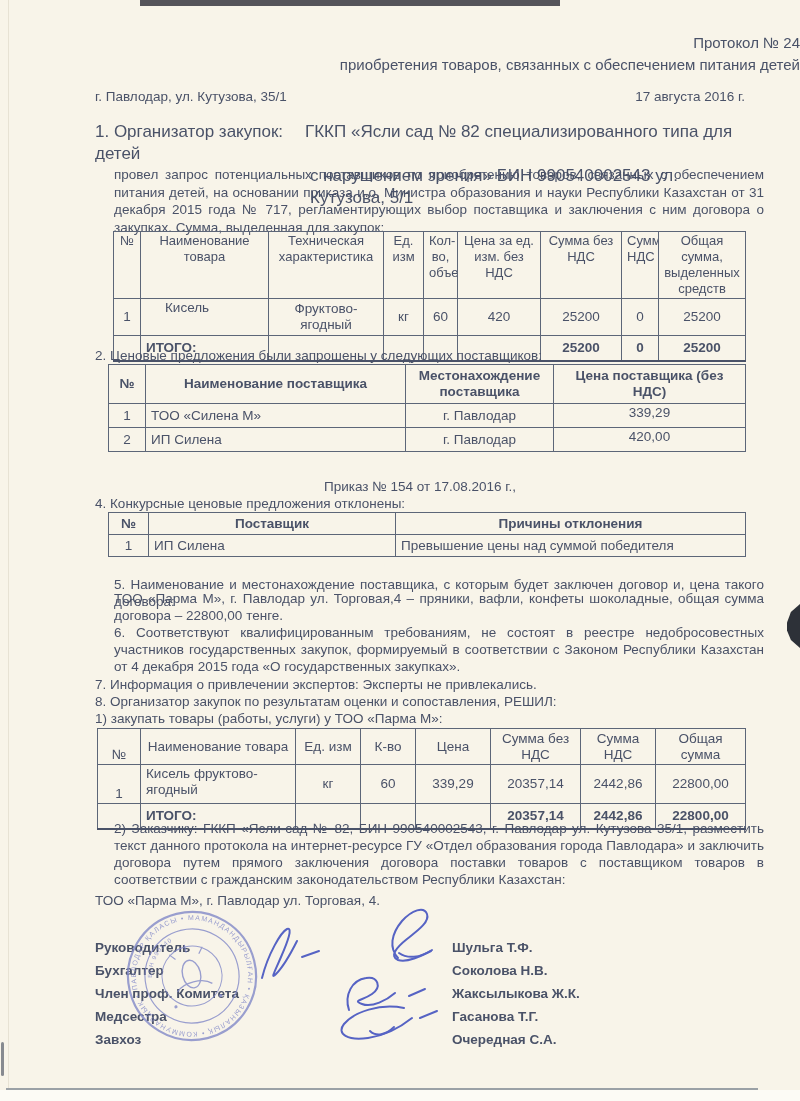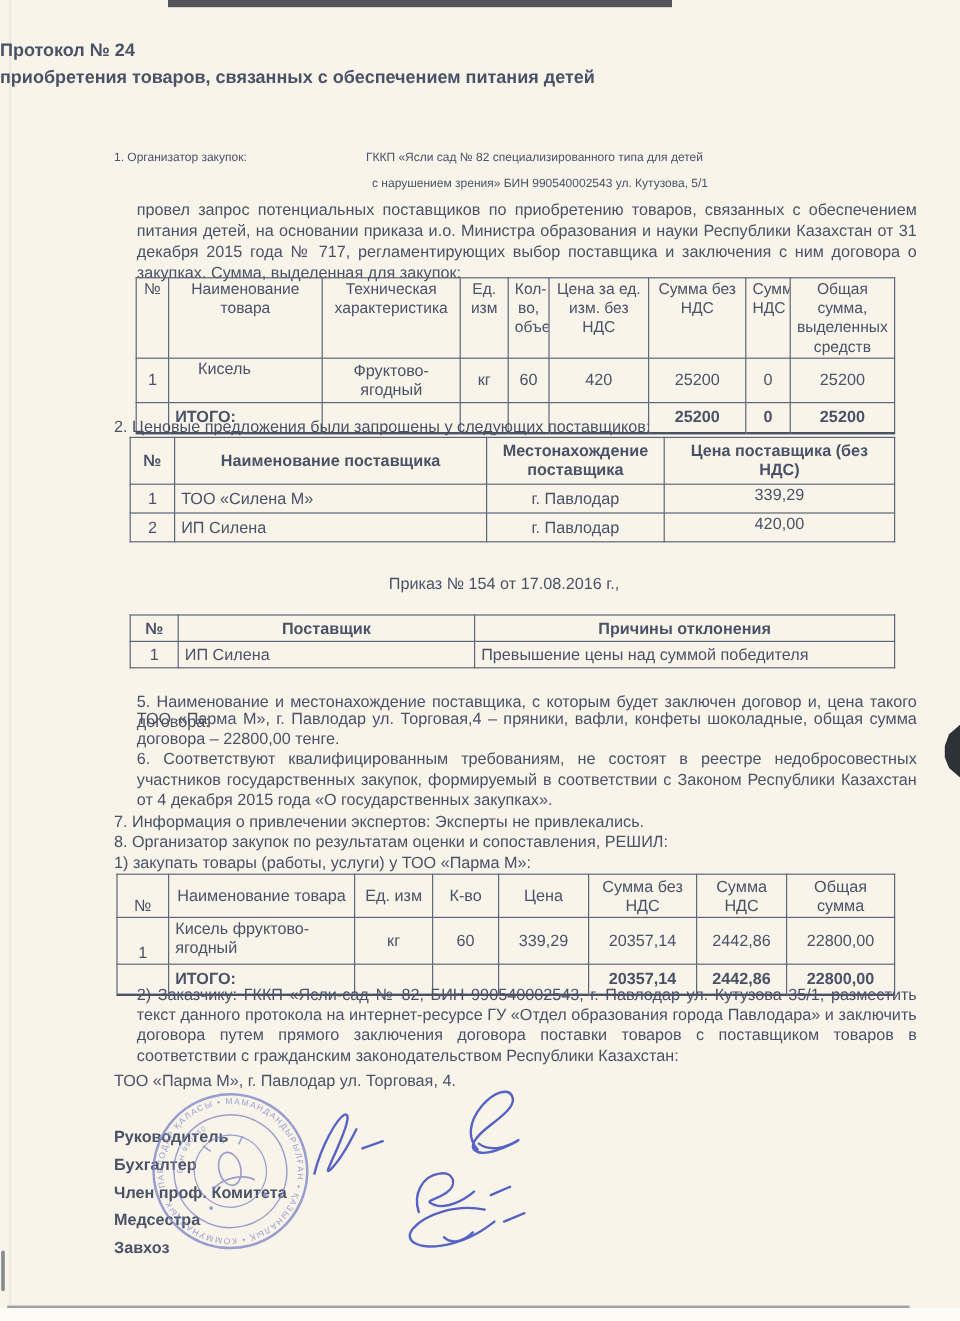--- a/index.html
+++ b/index.html
@@ -7,26 +7,26 @@
     position:relative;width:800px;height:1101px;overflow:hidden;
     background:#f8f4e9;
     font-family:"Liberation Sans","DejaVu Sans",sans-serif;
     color:#4a5268;
   }
   .abs{position:absolute;}
   .center{text-align:center;}
   .bold{font-weight:bold;}
   .body-text{font-size:13.5px;line-height:17.5px;}
   .just{text-align:justify;margin-left:19px;}
-  .title{font-size:15px;font-weight:bold;width:100%;text-align:left;}
+  .title{font-size:15px;font-weight:normal;width:100%;text-align:right;}
   
   .locdate{left:95px;width:650px;display:flex;justify-content:space-between;font-size:13.5px;}
   
   .pblock{left:95px;width:650px;}
-  .p1head{font-size:10px;line-height:22px;}
+  .p1head{font-size:17px;line-height:22px;}
   .p1head .lbl{display:inline-block;width:210px;}
   .p1head .ind{padding-left:215px;}
   
   table{border-collapse:collapse;table-layout:fixed;}
   td{border:1px solid #5d6678;padding:1px 5px;font-size:13.5px;line-height:16px;
      overflow:hidden;}
   .hdr td{text-align:center;vertical-align:middle;}
   .t1 .hdr td{vertical-align:top;font-size:13px;}
   .num{text-align:center;}
   .lft{text-align:left;}
@@ -52,20 +52,24 @@
   <div class="abs artifact-paperedge"></div>
   <div class="abs artifact-topstrip"></div>
   <div class="abs artifact-wedge"></div>
   <div class="abs artifact-bottomline"></div>
   <div class="abs artifact-bottomarea"></div>
   <div class="abs artifact-leftedge"></div>
 
   <div class="abs title" style="top:34px;left:0;">Протокол № 24</div>
   <div class="abs title" style="top:56px;left:0;">приобретения товаров, связанных с обеспечением питания детей</div>
 
+  <div class="abs locdate" style="top:89px;">
+    <span>г. Павлодар, ул. Кутузова, 35/1</span>
+    <span>17 августа 2016 г.</span>
+  </div>
 
   <div class="abs pblock p1head" style="top:121px;">
     <div>
       <span class="lbl">1. Организатор закупок:</span><span>ГККП «Ясли сад № 82 специализированного типа для детей</span>
     </div>
     <div class="ind">с нарушением зрения»    БИН 990540002543 ул. Кутузова, 5/1</div>
   </div>
   <div class="abs pblock body-text just" style="top:166px;">провел запрос потенциальных поставщиков по приобретению товаров, связанных с обеспечением питания детей, на основании приказа и.о. Министра образования и науки Республики Казахстан от 31 декабря 2015 года № 717, регламентирующих выбор поставщика и заключения с ним договора о закупках. Сумма, выделенная для закупок:</div>
 
   <table class="abs t1" style="top:231px;left:113px;width:632px;">
@@ -142,20 +146,21 @@
     <tr>
       <td class="num" style="height:21px;">2</td>
       <td class="lft">ИП Силена</td>
       <td class="num">г. Павлодар</td>
       <td class="num" style="vertical-align:top;">420,00</td>
     </tr>
   </tbody>
     </table>
 
   <div class="abs pblock body-text center" style="top:478px;">Приказ № 154 от 17.08.2016 г.,</div>
+  <div class="abs pblock body-text" style="top:495px;">4. Конкурсные ценовые предложения  отклонены:</div>
 
   <table class="abs" style="top:512px;left:108px;width:637px;">
     <colgroup>
         <col style="width:40px">
         <col style="width:247px">
         <col style="width:350px">
       </colgroup>
     <tbody>
         <tr class="hdr bold">
       <td style="height:19px;">№</td>
@@ -224,20 +229,27 @@
 
   <div class="abs pblock body-text just" style="top:820px;line-height:17px;">2) Заказчику: ГККП «Ясли-сад № 82, БИН 990540002543, г. Павлодар ул. Кутузова 35/1, разместить текст данного протокола на интернет-ресурсе ГУ «Отдел образования города Павлодара» и заключить договора путем прямого заключения договора поставки товаров с поставщиком товаров в соответствии с гражданским законодательством Республики Казахстан:</div>
   <div class="abs pblock body-text" style="top:892px;line-height:17px;">ТОО  «Парма М», г. Павлодар ул. Торговая, 4.</div>
 
   <div class="abs sigcol" style="top:936px;left:95px;width:220px;">
     <div>Руководитель</div>
     <div>Бухгалтер</div>
     <div>Член  проф. Комитета</div>
     <div>Медсестра</div>
     <div>Завхоз</div>
+  </div>
+  <div class="abs sigcol" style="top:936px;left:452px;width:220px;">
+    <div>Шульга Т.Ф.</div>
+    <div>Соколова Н.В.</div>
+    <div>Жаксылыкова Ж.К.</div>
+    <div>Гасанова Т.Г.</div>
+    <div>Очередная С.А.</div>
   </div>
 
   <div class="abs" style="top:906px;left:122px;width:140px;height:140px;opacity:.8;transform:rotate(-14deg);">
     <svg width="140" height="140" viewBox="0 0 140 140">
       <defs>
         <path id="ringA" d="M70,70 m-56,0 a56,56 0 1,1 112,0 a56,56 0 1,1 -112,0"></path>
         <path id="ringB" d="M70,70 m-40,0 a40,40 0 1,1 80,0 a40,40 0 1,1 -80,0"></path>
       </defs>
       <circle cx="70" cy="70" r="64" fill="none" stroke="#8289c8" stroke-width="2.2"></circle>
       <circle cx="70" cy="70" r="47" fill="none" stroke="#8289c8" stroke-width="1.2"></circle>

